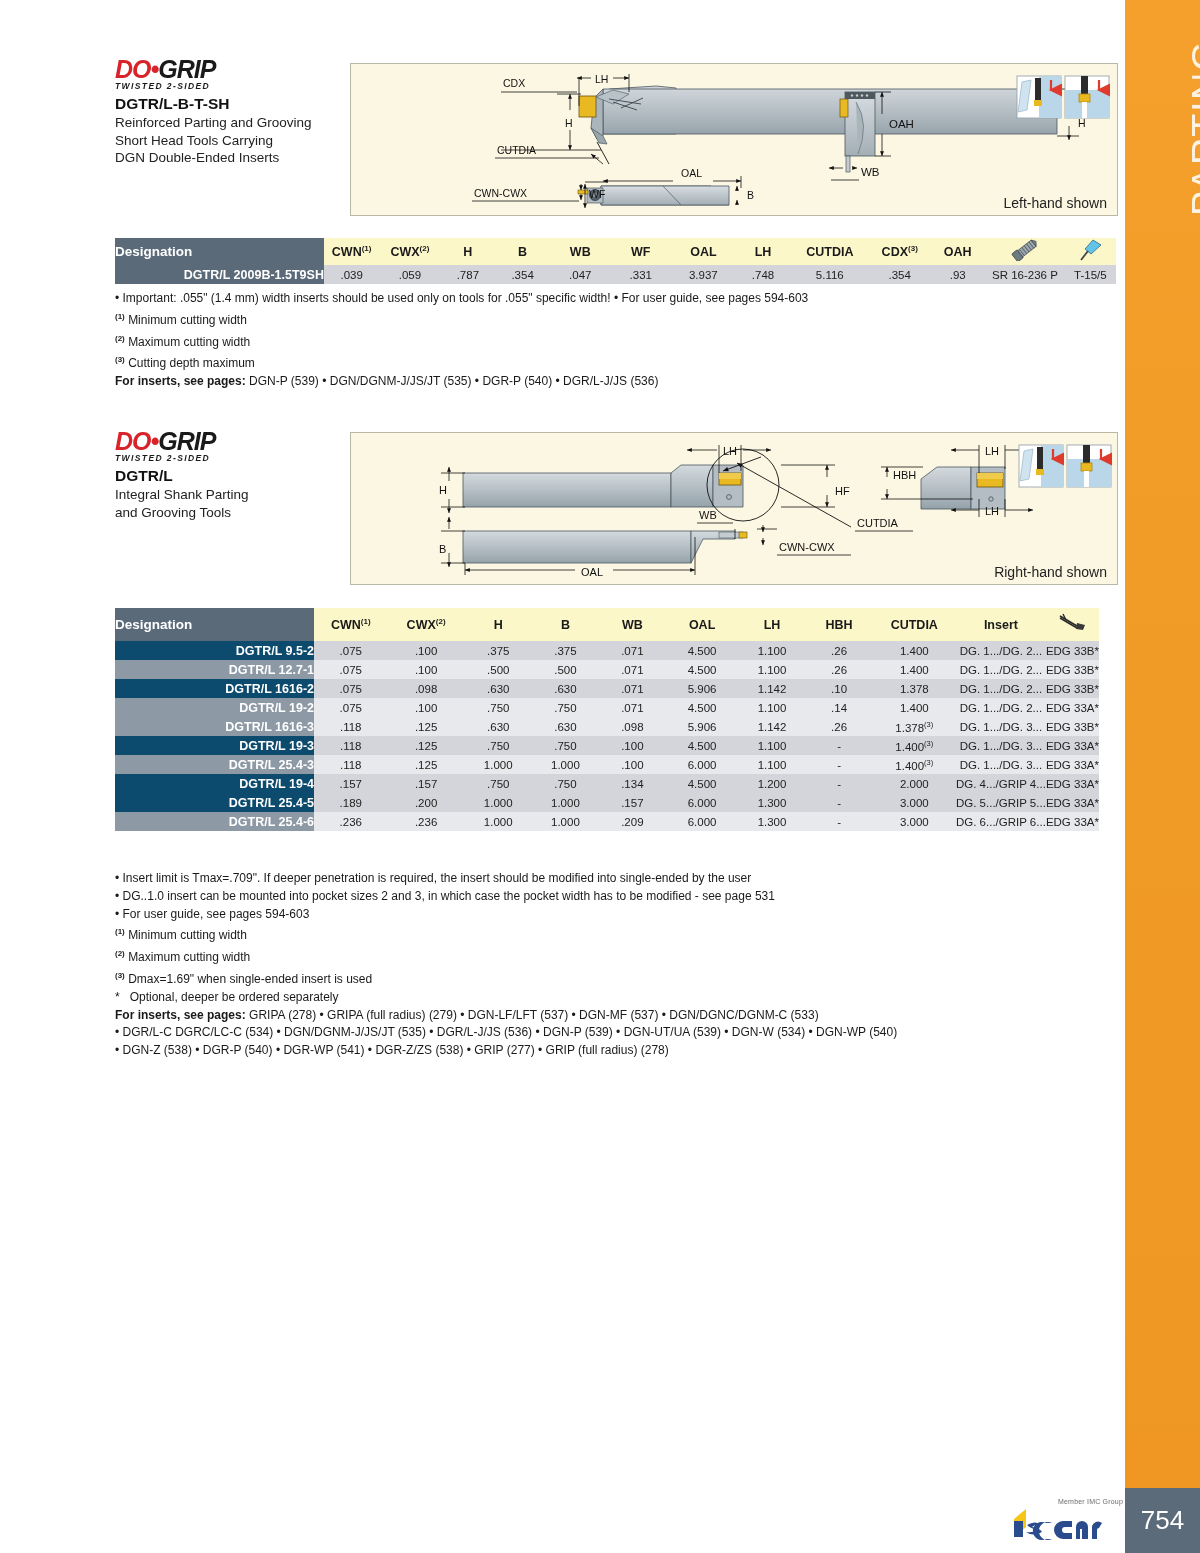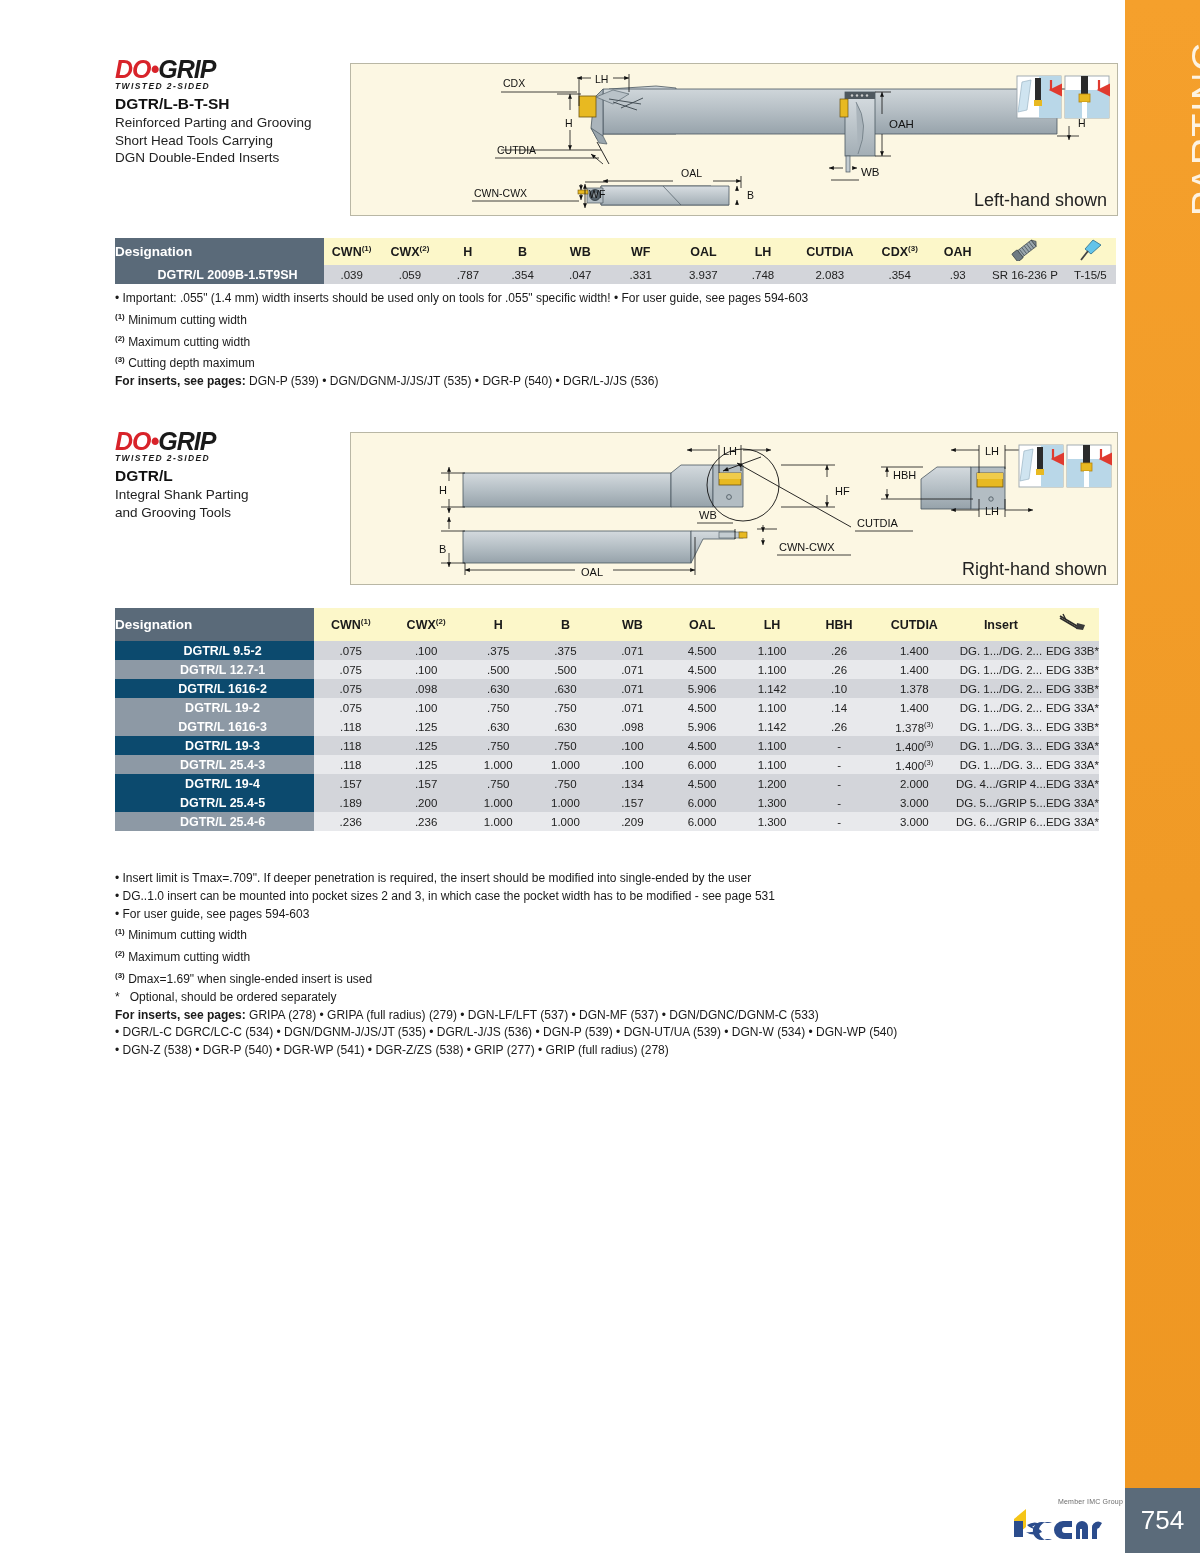--- a/index.html
+++ b/index.html
@@ -64,41 +64,41 @@
   }
   .lc-title{font-size:15.5px;font-weight:bold;color:#111;margin-top:6px;line-height:19px;}
   .lc-desc{font-size:13.5px;color:#222;line-height:17.5px;margin-top:1px;}
   
   .diagram{
     position:absolute;background:#fcf7e3;border:1px solid #b9b7a5;
   }
   .dg1{left:350px;top:5px;width:766px;height:151px;}
   .dg2{left:350px;top:2px;width:766px;height:151px;}
   .hand-label{
-    position:absolute;right:10px;bottom:4px;font-size:18px;color:#222;
+    position:absolute;right:10px;bottom:4px;font-size:14px;color:#222;
   }
   svg.dwg{position:absolute;left:0;top:0;}
   
   .tbl{
     position:absolute;left:115px;border-collapse:collapse;
     font-size:12px;color:#222;
   }
   .tbl th,.tbl td{padding:0;margin:0;}
   .hdr-desig{
     background:#5a6a79;color:#fff;font-weight:bold;font-size:13.5px;
     text-align:left;padding-left:8px;height:26px;vertical-align:middle;
   }
   .hdr-cell{
     background:#fcf7c9;color:#1a1a1a;font-weight:bold;font-size:12.5px;
     text-align:center;height:26px;vertical-align:middle;
   }
   .hdr-cell sup{font-size:8px;}
   .hdr-icon{background:#fcf7c9;text-align:center;height:26px;vertical-align:middle;}
   td.desig{
-    color:#ffffff;font-weight:bold;font-size:12.5px;text-align:center;
+    color:#ffffff;font-weight:bold;font-size:12.5px;text-align:right;
     padding-left:16px;height:19px;vertical-align:middle;white-space:nowrap;margin-left:28px;
   }
   td.val{text-align:center;height:19px;vertical-align:middle;font-size:11.5px;color:#222;white-space:nowrap;}
   td.val sup{font-size:7.5px;}
   tr.odd td.desig{background:#0c4a6e;}
   tr.even td.desig{background:#8d99a5;}
   tr.odd td.val{background:#d3d5da;}
   tr.even td.val{background:#e8e9ec;}
   tr.single td.desig{background:#5a6a79;}
   tr.single td.val{background:#d3d5da;}
@@ -312,21 +312,21 @@
         <tr class="single">
           <td class="desig" style="width: 195px;">DGTR/L 2009B-1.5T9SH</td>
           <td class="val" style="width: 56px; margin-top: 28px;">.039</td>
           <td class="val" style="width: 62px;">.059</td>
           <td class="val" style="width: 56px;">.787</td>
           <td class="val" style="width: 56px;">.354</td>
           <td class="val" style="width: 62px;">.047</td>
           <td class="val" style="width: 62px;">.331</td>
           <td class="val" style="width: 66px;">3.937</td>
           <td class="val" style="width: 56px;">.748</td>
-          <td class="val" style="width: 80px;">2.083</td>
+          <td class="val" style="width: 80px;">5.116</td>
           <td class="val" style="width: 62px;">.354</td>
           <td class="val" style="width: 56px;">.93</td>
           <td class="val" style="width: 80px;">SR 16-236 P</td>
           <td class="val" style="width: 52px;">T-15/5</td>
         </tr>
       </tbody>
   </table>
 
   <div class="notes" style="top:232px;">
     <div class="bullet-line">• Important: .055" (1.4 mm) width inserts should be used only on tools for .055" specific width!   • For user guide, see pages 594-603</div>
@@ -642,18 +642,18 @@
       </tbody>
   </table>
 
   <div class="notes" style="top:440px;">
     <div>• Insert limit is Tmax=.709". If deeper penetration is required, the insert should be modified into single-ended by the user</div>
     <div>• DG..1.0 insert can be mounted into pocket sizes 2 and 3, in which case the pocket width has to be modified - see page 531</div>
     <div>• For user guide, see pages 594-603</div>
     <div><sup>(1)</sup> <span>Minimum cutting width</span></div>
     <div><sup>(2)</sup> <span>Maximum cutting width</span></div>
     <div><sup>(3)</sup> <span>Dmax=1.69" when single-ended insert is used</span></div>
-    <div><span>*</span>&nbsp;&nbsp; <span>Optional, should be ordered separately</span></div>
+    <div><span>*</span>&nbsp;&nbsp; <span>Optional, deeper be ordered separately</span></div>
     <div><span class="b">For inserts, see pages:</span> <span>GRIPA (278)  •  GRIPA (full radius) (279)  •  DGN-LF/LFT (537)  •  DGN-MF (537)  •  DGN/DGNC/DGNM-C (533)</span></div>
     <div>•  DGR/L-C DGRC/LC-C (534)  •  DGN/DGNM-J/JS/JT (535)  •  DGR/L-J/JS (536)  •  DGN-P (539)  •  DGN-UT/UA (539)  •  DGN-W (534)  •  DGN-WP (540)</div>
     <div>•  DGN-Z (538)  •  DGR-P (540)  •  DGR-WP (541)  •  DGR-Z/ZS (538)  •  GRIP (277)  •  GRIP (full radius) (278)</div>
   </div>
 </div>
 
 </body></html>

